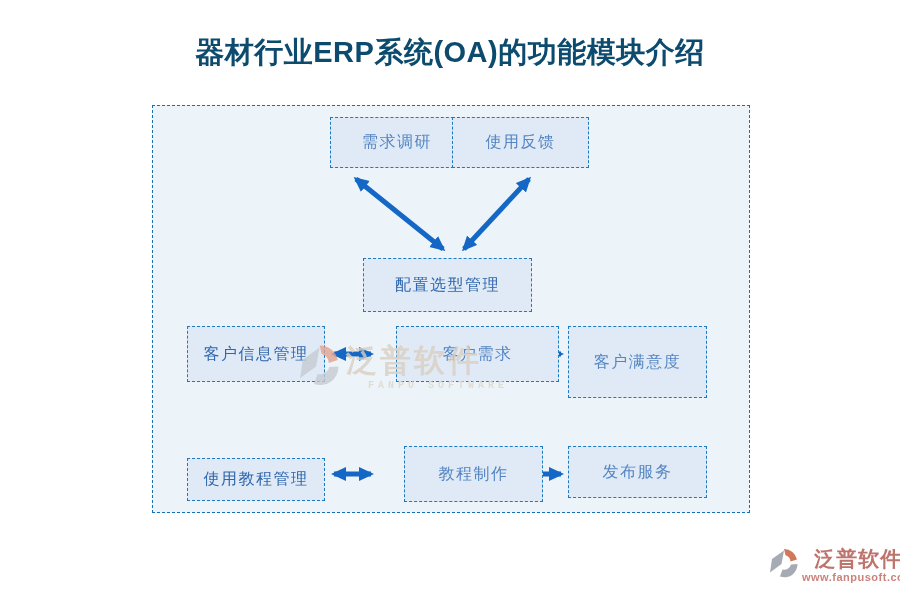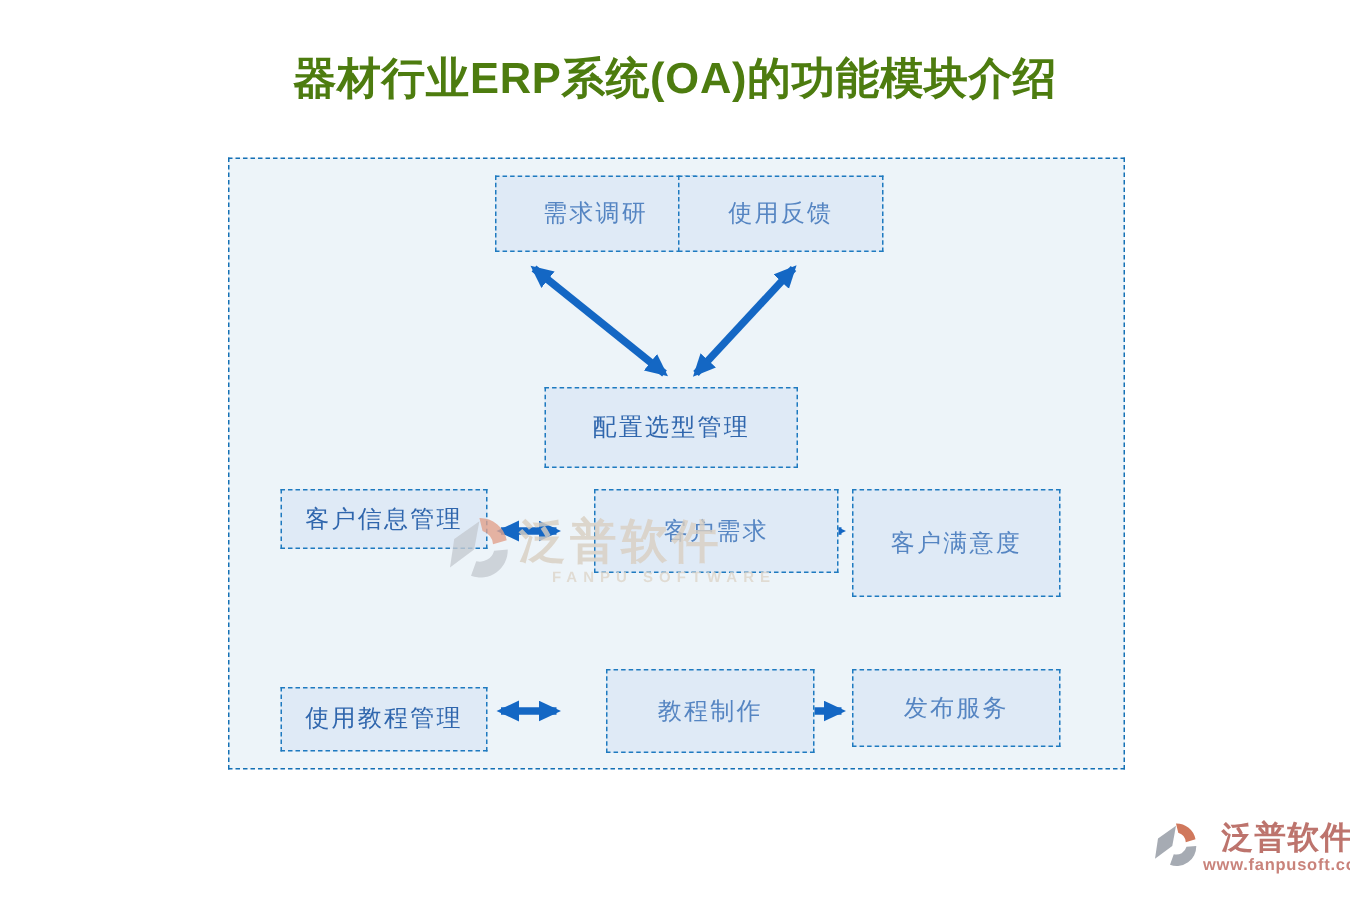--- a/index.html
+++ b/index.html
@@ -2,49 +2,49 @@
 <html><head>
 <meta charset="utf-8">
 <style>
   html,body { margin:0; padding:0; }
   body {
     width:900px; height:600px; background:#ffffff; position:relative;
     font-family:"Liberation Sans", sans-serif; overflow:hidden;
   }
   .page-title {
     position:absolute; top:33px; left:0; width:900px; text-align:center;
-    font-size:29px; font-weight:bold; color:#4d7c0f; letter-spacing:0.5px;
+    font-size:29px; font-weight:bold; color:#0c4a6e; letter-spacing:0.5px;
   }
   .outer-frame {
     position:absolute; left:152px; top:105px; width:596px; height:406px;
     background:#edf4f9; border:1px dashed #1571b5; z-index:1;
   }
   .node {
     position:absolute; display:flex; align-items:center; justify-content:center;
     background:#dfeaf6; border:1px dashed #1e7ac0; color:#5585c2;
     font-size:16px; letter-spacing:1.5px; z-index:2; box-sizing:border-box;
   }
   .node.bold { font-weight:normal; color:#2f66ad; }
   .n-demand        { left:282px; top:117px; width:134px; height:51px;margin-left:48px; }
   .n-feedback      { left:452px; top:117px; width:137px; height:51px; }
   .n-config        { left:363px; top:258px; width:169px; height:54px; }
-  .n-custinfo      { left:187px; top:326px; width:138px; height:40px; }
+  .n-custinfo      { left:187px; top:326px; width:138px; height:56px; }
   .n-custdemand    { left:396px; top:326px; width:163px; height:56px;text-align:center; }
   .n-custsat       { left:568px; top:326px; width:139px; height:72px; }
   .n-tutorialmgmt  { left:187px; top:458px; width:138px; height:43px; }
   .n-tutorialprod  { left:378px; top:446px; width:139px; height:56px;margin-left:26px; }
   .n-publish       { left:568px; top:446px; width:139px; height:52px; }
   .arrow-layer { position:absolute; left:0; top:0; width:900px; height:600px; z-index:2; pointer-events:none; }
   .watermark {
     position:absolute; left:300px; top:342px; z-index:3; display:flex;
     align-items:flex-start; opacity:0.8; pointer-events:none;
   }
   .watermark .wm-texts { margin-left:4px; }
   .wm-name { font-size:31px; font-weight:bold; color:#d9cfc2; letter-spacing:3px; line-height:1.2; }
-  .wm-sub  { font-size:10px; color:#ded6ca; letter-spacing:4px; font-weight:bold; margin-top:1px; margin-left:22px; }
+  .wm-sub  { font-size:10px; color:#ded6ca; letter-spacing:4px; font-weight:bold; margin-top:1px; margin-left:22px;font-family:Liberation Mono, monospace; }
   .brand {
     position:absolute; left:770px; top:547px; display:flex; align-items:flex-start; z-index:4;
   }
   .brand .brand-texts { margin-left:2px; text-align:center; }
   .brand-name { font-size:21px; font-weight:bold; color:#bd746d; letter-spacing:1px; line-height:1.1; }
   .brand-url  { font-size:11px; font-weight:bold; color:#c9837b; letter-spacing:0.5px; margin-top:1px; }
 </style>
 </head>
 <body>
 

